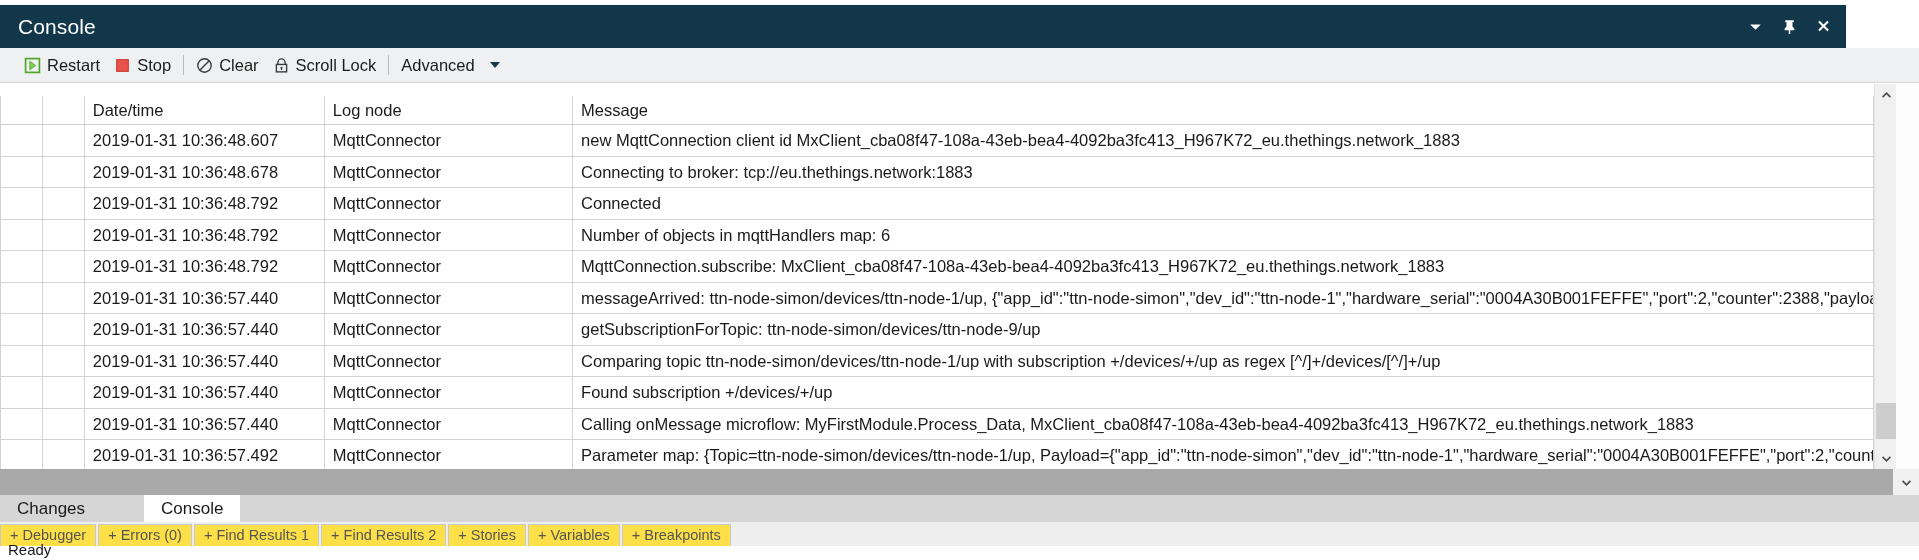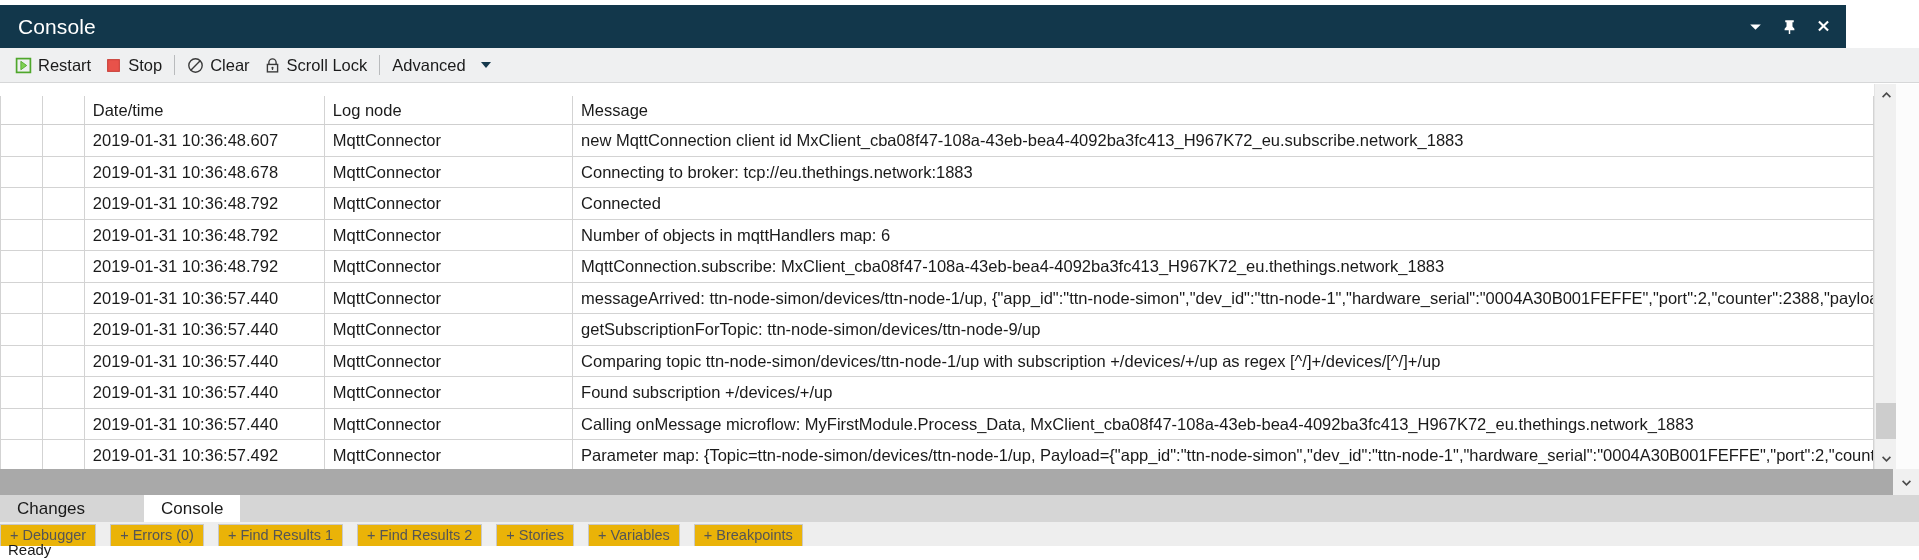--- a/index.html
+++ b/index.html
@@ -51,21 +51,21 @@
 
   
   .toolbar {
     position: absolute;
     left: 0; top: 48px;
     width: 1919px; height: 35px;
     background: #eff0f1;
     border-bottom: 1px solid #d6d7d8;
     display: flex;
     align-items: center;
-    padding-left: 8px;
+    padding-left: 17px;
   }
   .tool-item {
     display: flex;
     align-items: center;
     height: 27px;
     padding: 0 7px;
     gap: 6px;
     cursor: default;
     white-space: nowrap;
   }
@@ -229,24 +229,24 @@
     display: flex;
     align-items: center;
   }
   .pintab {
     height: 22px;
     margin-top: 1px;
     padding: 0 9px;
     display: flex; align-items: center;
     font-size: 14.5px;
     color: #555555;
-    background: #eab308;
+    background: #fde047;
     border: 1px solid #c8c8c8;
     border-bottom: none;
-    margin-right: 14px;
+    margin-right: 2px;
     cursor: default;
     white-space: nowrap;
   }
 
   .statusbar {
     position: absolute;
     left: 0; top: 546px;
     width: 1919px; height: 14px;
     background: #ffffff;
     display: flex;
@@ -353,21 +353,21 @@
             <th class="col-node">Log node</th>
             <th class="col-msg cell-msg">Message</th>
           </tr>
         </thead>
         <tbody>
             <tr>
               <td class="col-a"></td>
               <td class="col-b"></td>
               <td class="col-time">2019-01-31 10:36:48.607</td>
               <td class="col-node">MqttConnector</td>
-              <td class="col-msg cell-msg">new MqttConnection client id MxClient_cba08f47-108a-43eb-bea4-4092ba3fc413_H967K72_eu.subscribe.network_1883</td>
+              <td class="col-msg cell-msg">new MqttConnection client id MxClient_cba08f47-108a-43eb-bea4-4092ba3fc413_H967K72_eu.thethings.network_1883</td>
             </tr>
             <tr>
               <td class="col-a"></td>
               <td class="col-b"></td>
               <td class="col-time">2019-01-31 10:36:48.678</td>
               <td class="col-node">MqttConnector</td>
               <td class="col-msg cell-msg">Connecting to broker: tcp://eu.thethings.network:1883</td>
             </tr>
             <tr>
               <td class="col-a"></td>

